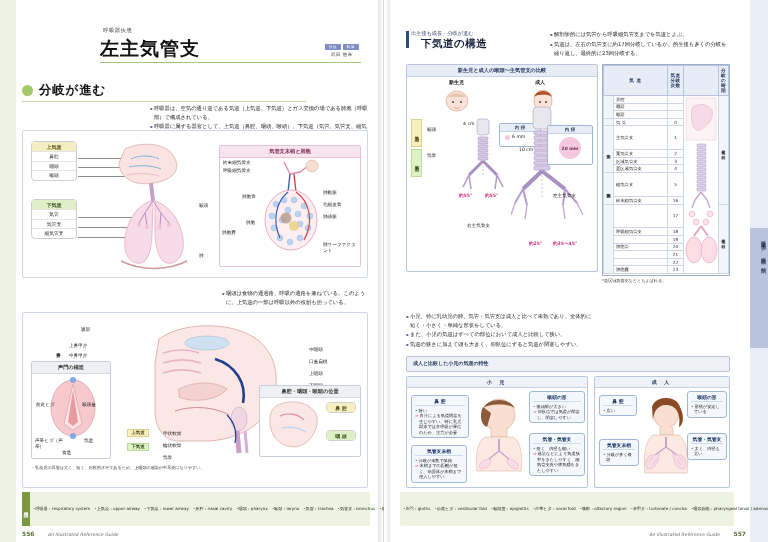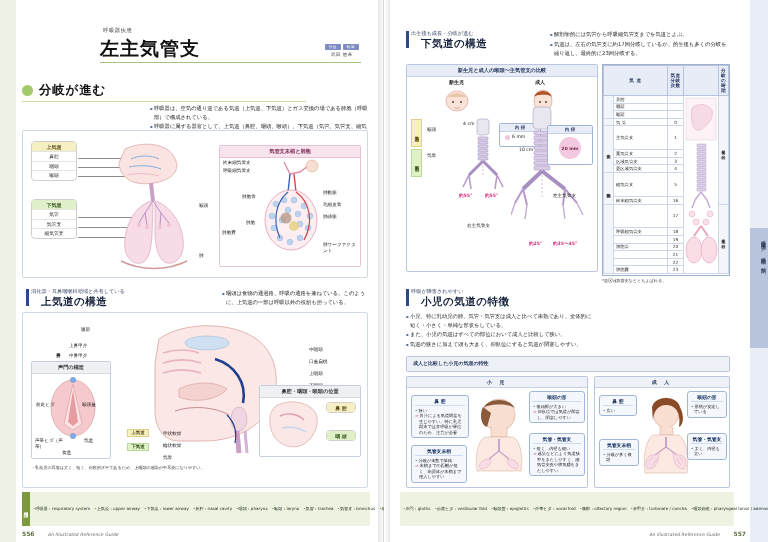--- a/index.html
+++ b/index.html
@@ -307,24 +307,20 @@
               <circle cx="40" cy="66" r="3"></circle>
           </g>
           <circle cx="26" cy="60" r="5.5" fill="#b79a8a" opacity=".8"></circle>
           <circle cx="34" cy="68" r="5" fill="#e8d28a" opacity=".9"></circle>
           <path d="M28 34 C16 44 12 62 20 80" fill="none" stroke="#3a63b5" stroke-width="1.2"></path>
           <path d="M36 34 C50 44 54 64 44 82" fill="none" stroke="#d0444e" stroke-width="1.2"></path>
         </svg>
       </div>
     </div>
 
-    <div class="sec-h2" style="left:26px; top:288px; width:190px;">
-      <div class="kicker">消化器・耳鼻咽喉科領域と共有している</div>
-      <div class="main">上気道の構造</div>
-    </div>
 
     <ul class="bullets" style="left:222px; top:289px; width:146px;">
       <li>咽頭は食物の通過路、呼吸の通路を兼ねている。このように、上気道の一部は呼吸以外の役割も担っている。</li>
     </ul>
 
     <div class="panel" style="left:22px; top:312px; width:346px; height:176px; border-color:#cfd8e8;">
 
       <svg class="art" style="left:96px; top:6px;" width="186" height="140" viewBox="0 0 186 140">
         <path d="M40 20 C64 2 116 2 140 22 C164 42 160 78 146 96 C134 112 110 122 86 122 L60 122 C44 122 36 108 36 92 L36 44 Z" fill="#fbe7e5" stroke="#d8a7a1" stroke-width=".8"></path>
         <ellipse cx="88" cy="24" rx="22" ry="7" fill="#cfe0f2" stroke="#9dbcd9" stroke-width=".6"></ellipse>
@@ -633,24 +629,20 @@
           </tr>
           <tr>
             <td>肺胞嚢</td>
             <td class="num">23</td>
           </tr>
         </tbody>
       </table>
     </div>
     <div class="caption-note" style="left:218px; top:278px; width:128px;">*亜区域気管支などともよばれる。</div>
 
-    <div class="sec-h2" style="left:22px; top:288px; width:150px;">
-      <div class="kicker">呼吸が障害されやすい</div>
-      <div class="main">小児の気道の特徴</div>
-    </div>
 
     <ul class="bullets" style="left:22px; top:312px; width:190px;">
       <li>小児、特に乳幼児の肺、気管・気管支は成人と比べて未熟であり、全体的に短く・小さく・単純な形状をしている。</li>
       <li>また、小児の気道はすべての部位において成人と比較して狭い。</li>
       <li>気道の狭さに加えて頭も大きく、仰臥位にすると気道が閉塞しやすい。</li>
     </ul>
 
     <div class="panel" style="left:22px; top:356px; width:324px; height:16px; background:#eef1f7;">
       <div style="font-size:5px; color:#25365c; padding:3px 6px; font-weight:bold;">成人と比較した小児の気道の特性</div>
     </div>

